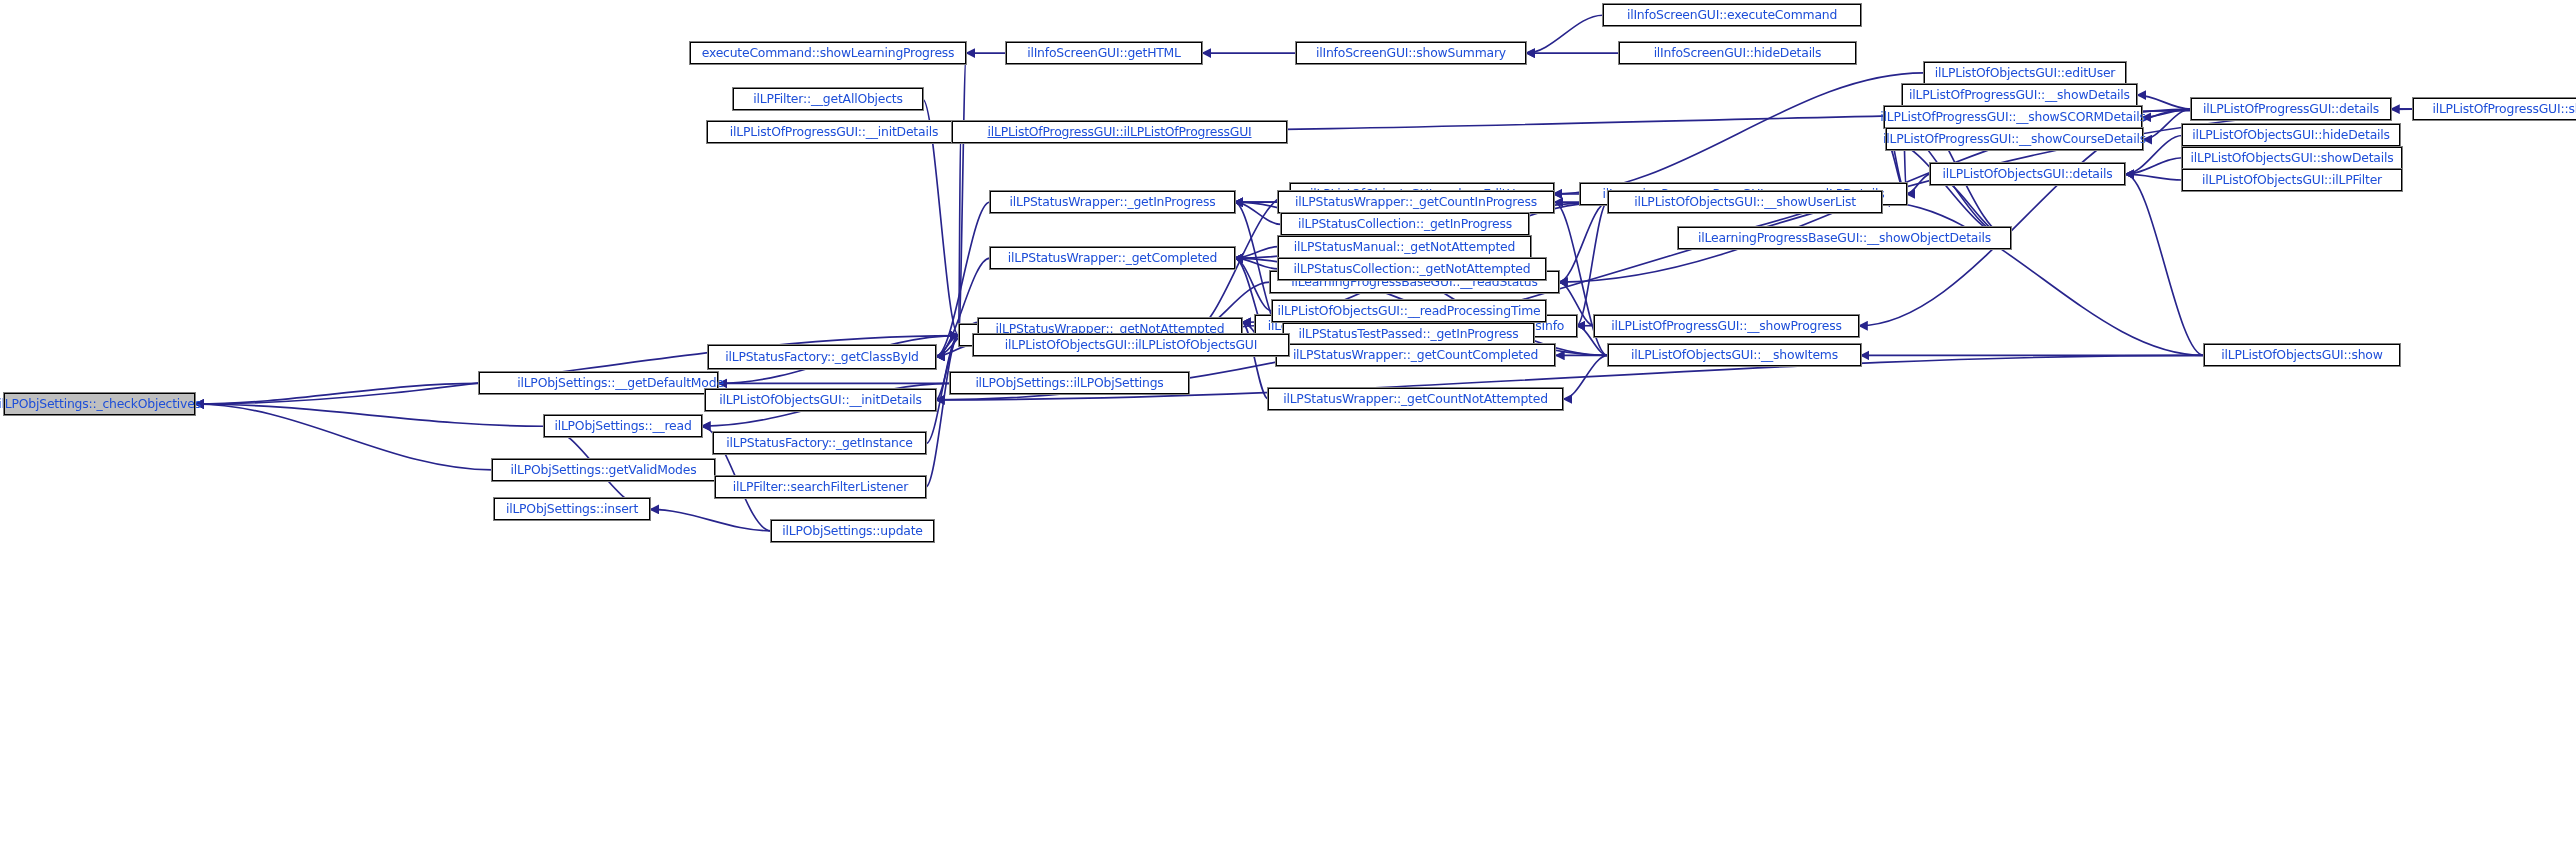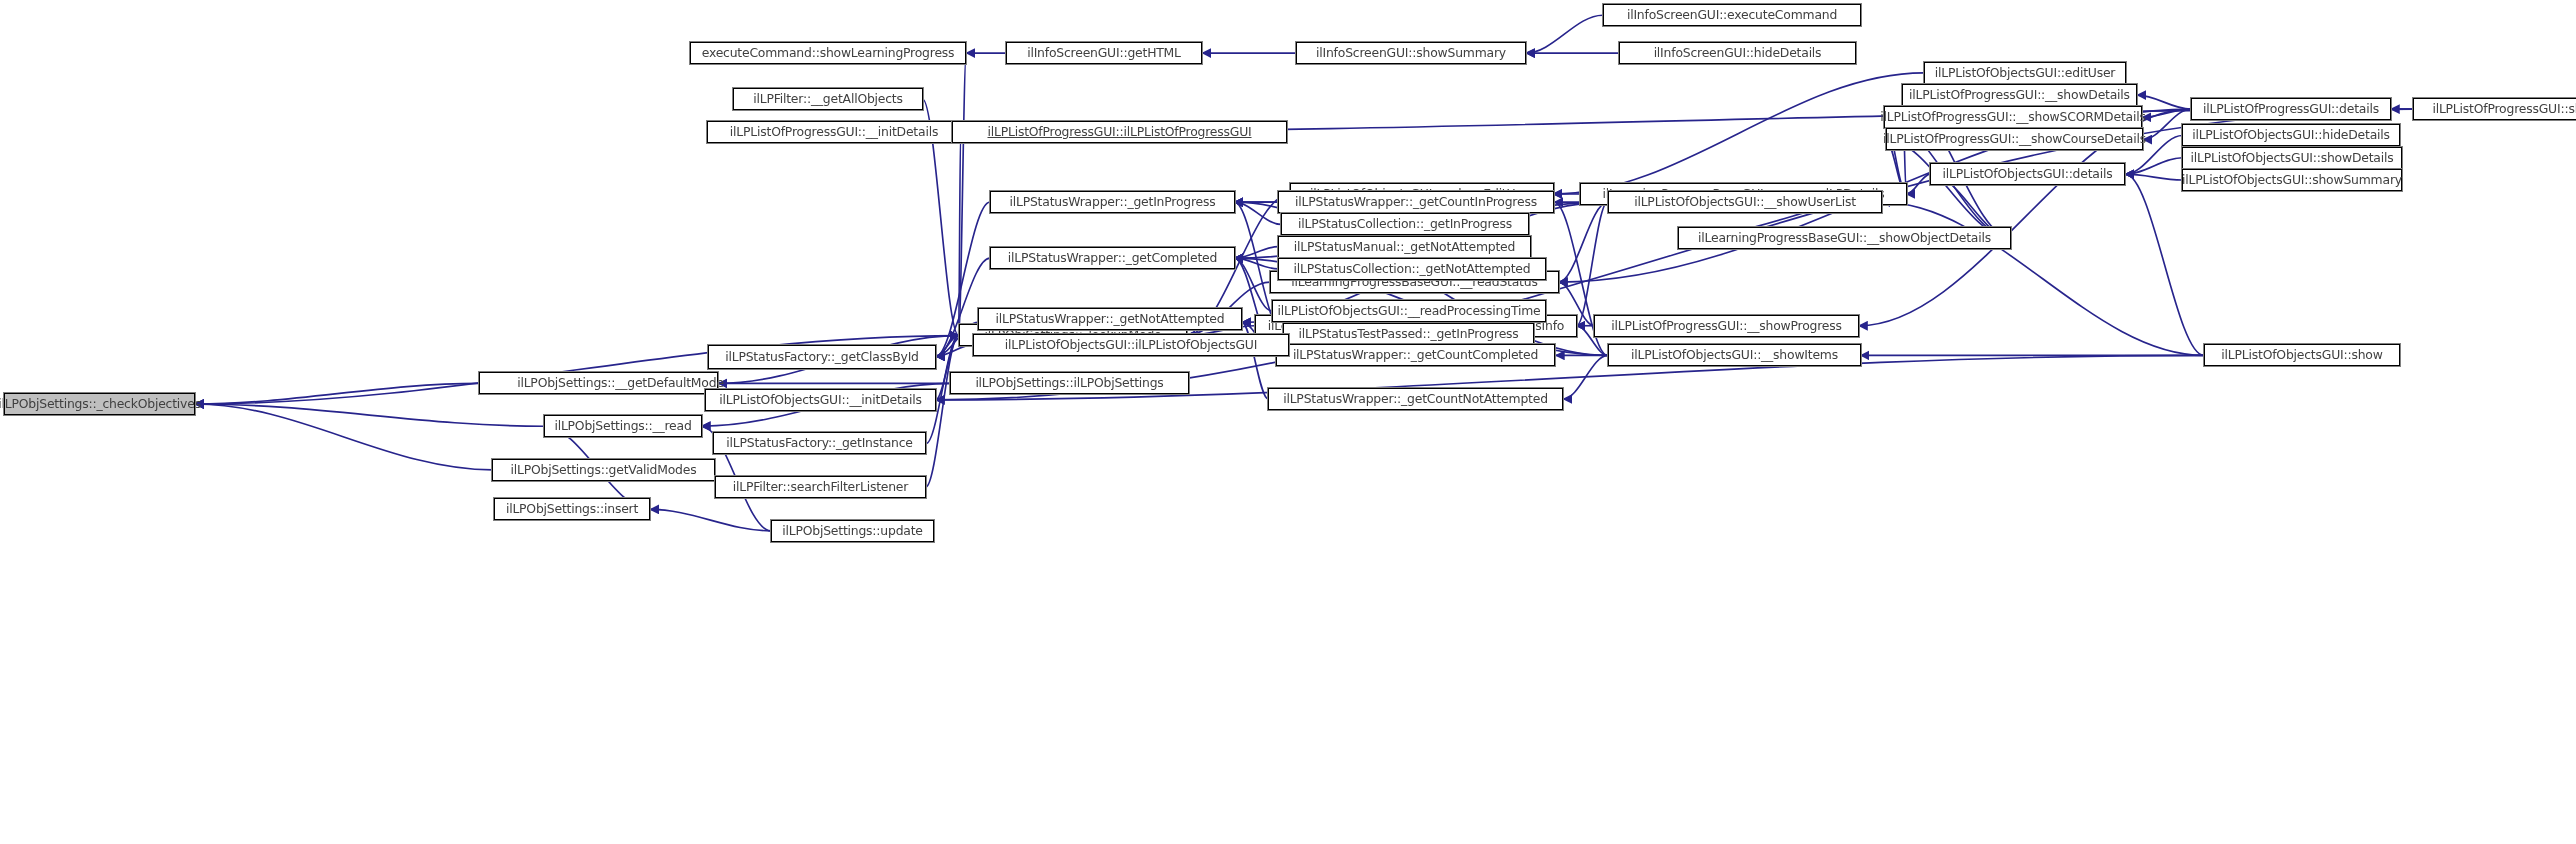--- a/index.html
+++ b/index.html
@@ -11,21 +11,21 @@
     font-family:"DejaVu Sans","Liberation Sans",sans-serif;
     overflow:hidden;
   }
   #edges{position:absolute;left:0;top:0;width:2576px;height:845px;}
   .node{
     position:absolute;
     box-sizing:border-box;
     background:#ffffff;
     border:0.8px solid #000000;
     outline:0.8px solid #808080;
-    color:#404040;
+    color:#1d4ed8;
     font-size:12.4px;
     line-height:1;
     display:flex;
     align-items:center;
     justify-content:center;
     white-space:nowrap;
     letter-spacing:-0.2px;
     z-index:5;
   }
   .node.highlight{
@@ -225,21 +225,21 @@
       </div>
       <div class="node" style="left: 1272px; top: 300px; width: 274px; height: 22px;">
         <span>ilLPListOfObjectsGUI::__readProcessingTime</span>
       </div>
       <div class="node" style="left: 1283px; top: 323px; width: 251px; height: 22px;">
         <span>ilLPStatusTestPassed::_getInProgress</span>
       </div>
       <div class="node" style="left: 1276px; top: 344px; width: 279px; height: 22px;">
         <span>ilLPStatusWrapper::_getCountCompleted</span>
       </div>
-      <div class="node" style="left: 978px; top: 308px; width: 264px; height: 22px;">
+      <div class="node" style="left: 978px; top: 318px; width: 264px; height: 22px;">
         <span>ilLPStatusWrapper::_getNotAttempted</span>
       </div>
       <div class="node" style="left: 973px; top: 334px; width: 316px; height: 22px;">
         <span>ilLPListOfObjectsGUI::ilLPListOfObjectsGUI</span>
       </div>
       <div class="node" style="left: 1268px; top: 388px; width: 295px; height: 22px;">
         <span>ilLPStatusWrapper::_getCountNotAttempted</span>
       </div>
       <div class="node" style="left: 1608px; top: 344px; width: 253px; height: 22px;">
         <span>ilLPListOfObjectsGUI::__showItems</span>
@@ -265,20 +265,20 @@
       <div class="node" style="left: 2413px; top: 98px; width: 206px; height: 22px;">
         <span>ilLPListOfProgressGUI::show</span>
       </div>
       <div class="node" style="left: 2182px; top: 124px; width: 218px; height: 22px;">
         <span>ilLPListOfObjectsGUI::hideDetails</span>
       </div>
       <div class="node" style="left: 2182px; top: 147px; width: 220px; height: 22px;">
         <span>ilLPListOfObjectsGUI::showDetails</span>
       </div>
       <div class="node" style="left: 2182px; top: 169px; width: 220px; height: 22px;">
-        <span>ilLPListOfObjectsGUI::showSummary</span>
+        <span>ilLPListOfObjectsGUI::ilLPFilter</span>
       </div>
       <div class="node" style="left: 1930px; top: 163px; width: 195px; height: 22px;">
         <span>ilLPListOfObjectsGUI::details</span>
       </div>
     </div>
 </div>
 
 
 </body></html>

